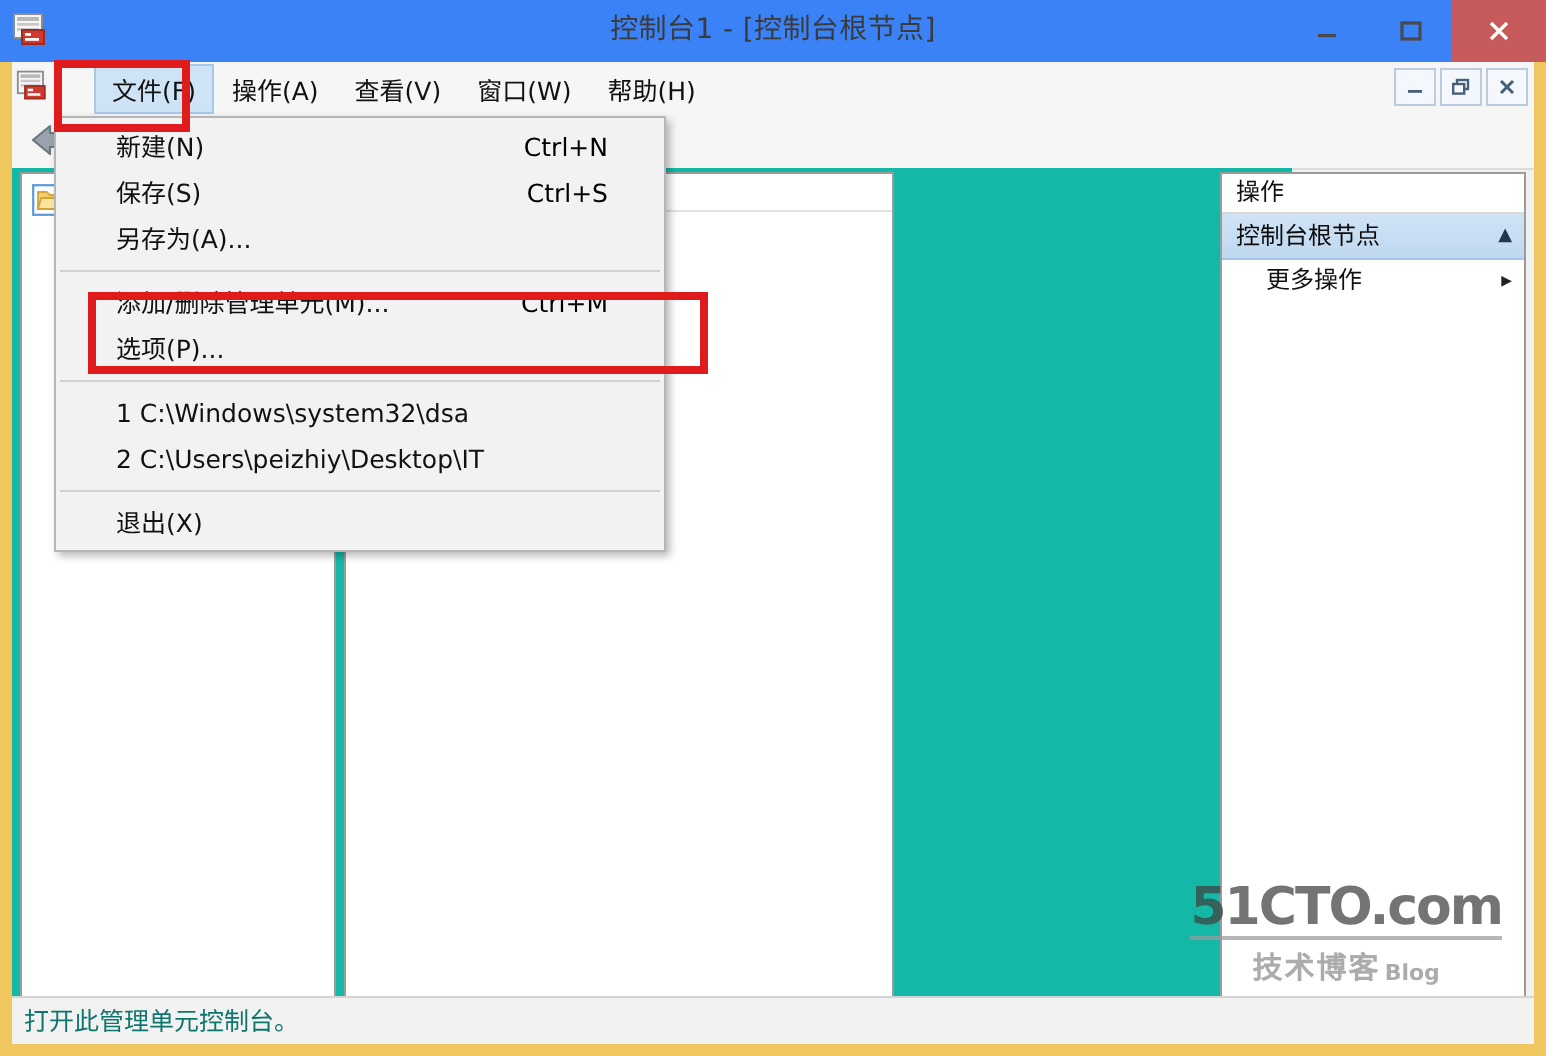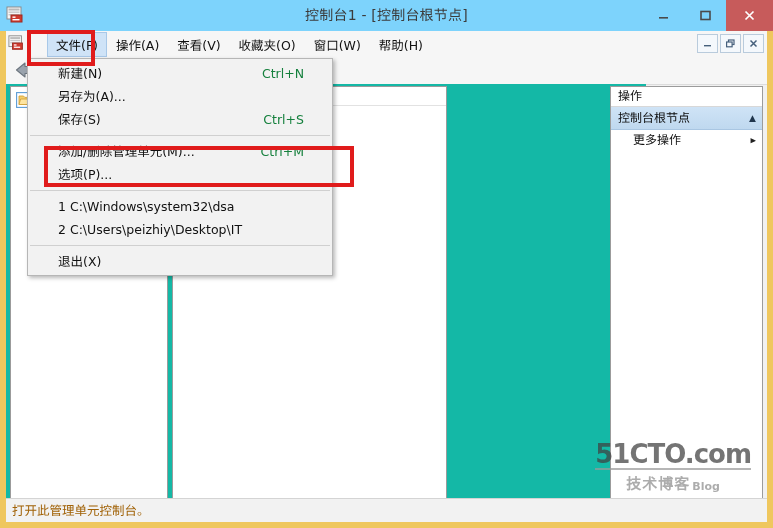--- a/index.html
+++ b/index.html
@@ -10,21 +10,21 @@
     font-size:12px;color:#000;background:#ffffff;
   }
   .app{
     position:relative;width:773px;height:528px;
     background:#efc75e;
     box-sizing:border-box;
   }
   
   .titlebar{
     position:absolute;left:0;top:0;width:773px;height:31px;
-    background:#7dd3fc;
+    background:#3b82f6;
   }
   .tb-icon{
     position:absolute;left:6px;top:6px;width:20px;height:18px;
   }
   .tb-title{
     position:absolute;left:0;top:0;width:773px;height:31px;
     line-height:31px;text-align:center;
     font-size:14px;color:#3b3b3b;
     letter-spacing:0.2px;
   }
@@ -118,36 +118,36 @@
   .act-group .caret{margin-left:auto;font-size:9px;color:#20364d;}
   .act-row{
     height:22px;line-height:22px;display:flex;align-items:center;
     padding:0 6px 0 22px;font-size:12px;color:#111;font-family:Liberation Mono, monospace;
   }
   .act-row .arrow{margin-left:auto;font-size:9px;color:#222;}
   
   .statusbar{
     position:absolute;left:0;bottom:0;width:761px;height:24px;
     background:#f2f2f2;border-top:1px solid #d4d4d4;
-    line-height:24px;padding-left:6px;font-size:12.5px;color:#a16207;
+    line-height:24px;padding-left:6px;font-size:12.5px;color:#0f766e;
     box-sizing:border-box;
   }
   
   .dropdown{
     position:absolute;left:27px;top:58px;width:306px;
     background:#f2f2f2;border:1px solid #b6b6b6;
     box-shadow:2px 2px 4px rgba(0,0,0,0.28);
     padding:3px 0 2px 0;z-index:50;
     box-sizing:border-box;
   }
   .dd-item{
     height:23px;line-height:23px;display:flex;align-items:center;
     padding:0 28px 0 30px;font-size:12.5px;color:#111;white-space:nowrap;
   }
-  .dd-item .accel{margin-left:auto;padding-left:24px;color:#15803d;}
+  .dd-item .accel{margin-left:auto;padding-left:24px;color:#000000;}
   .dd-sep{height:1px;background:#d0d0d0;margin:4px 2px;}
   
   .redbox{position:absolute;border:4px solid #e01b1b;z-index:80;pointer-events:none;}
   #redbox-file{left:27px;top:30px;width:60px;height:28px;}
   #redbox-snapin{left:44px;top:146px;width:302px;height:33px;}
   
   .watermark{
     position:absolute;right:22px;bottom:35px;z-index:70;
     text-align:center;opacity:0.72;user-select:none;
   }
@@ -213,21 +213,20 @@
           <rect x="5" y="9" width="11" height="7" fill="#d03a2e" stroke="#9e2a20"></rect>
           <rect x="6.5" y="10.5" width="3" height="1.4" fill="#ffffff"></rect>
           <rect x="6.5" y="13" width="7" height="1.4" fill="#ffffff"></rect>
         </svg>
       </div>
 
       <div class="menubar">
         <div class="menu-item open">文件(F)</div>
         <div class="menu-item">操作(A)</div>
         <div class="menu-item">查看(V)</div>
-        <div class="menu-item">收藏夹(O)</div>
         <div class="menu-item">窗口(W)</div>
         <div class="menu-item">帮助(H)</div>
       </div>
 
       <div class="inner-btns">
         <div class="inner-btn">
           <svg width="11" height="11" viewBox="0 0 11 11">
             <rect x="2" y="7" width="7" height="1.4" fill="#46607c"></rect>
           </svg>
         </div>
@@ -290,26 +289,26 @@
 
     <div class="statusbar">打开此管理单元控制台。</div>
   </div>
 
   <div class="dropdown">
     <div class="dd-item">
       <span>新建(N)</span>
       <span class="accel">Ctrl+N</span>
     </div>
     <div class="dd-item">
+      <span>保存(S)</span>
+      <span class="accel">Ctrl+S</span>
+    </div>
+    <div class="dd-item">
       <span>另存为(A)...</span>
       <span class="accel"></span>
-    </div>
-    <div class="dd-item">
-      <span>保存(S)</span>
-      <span class="accel">Ctrl+S</span>
     </div>
     <div class="dd-sep"></div>
     <div class="dd-item">
       <span>添加/删除管理单元(M)...</span>
       <span class="accel">Ctrl+M</span>
     </div>
     <div class="dd-item">
       <span>选项(P)...</span>
       <span class="accel"></span>
     </div>

